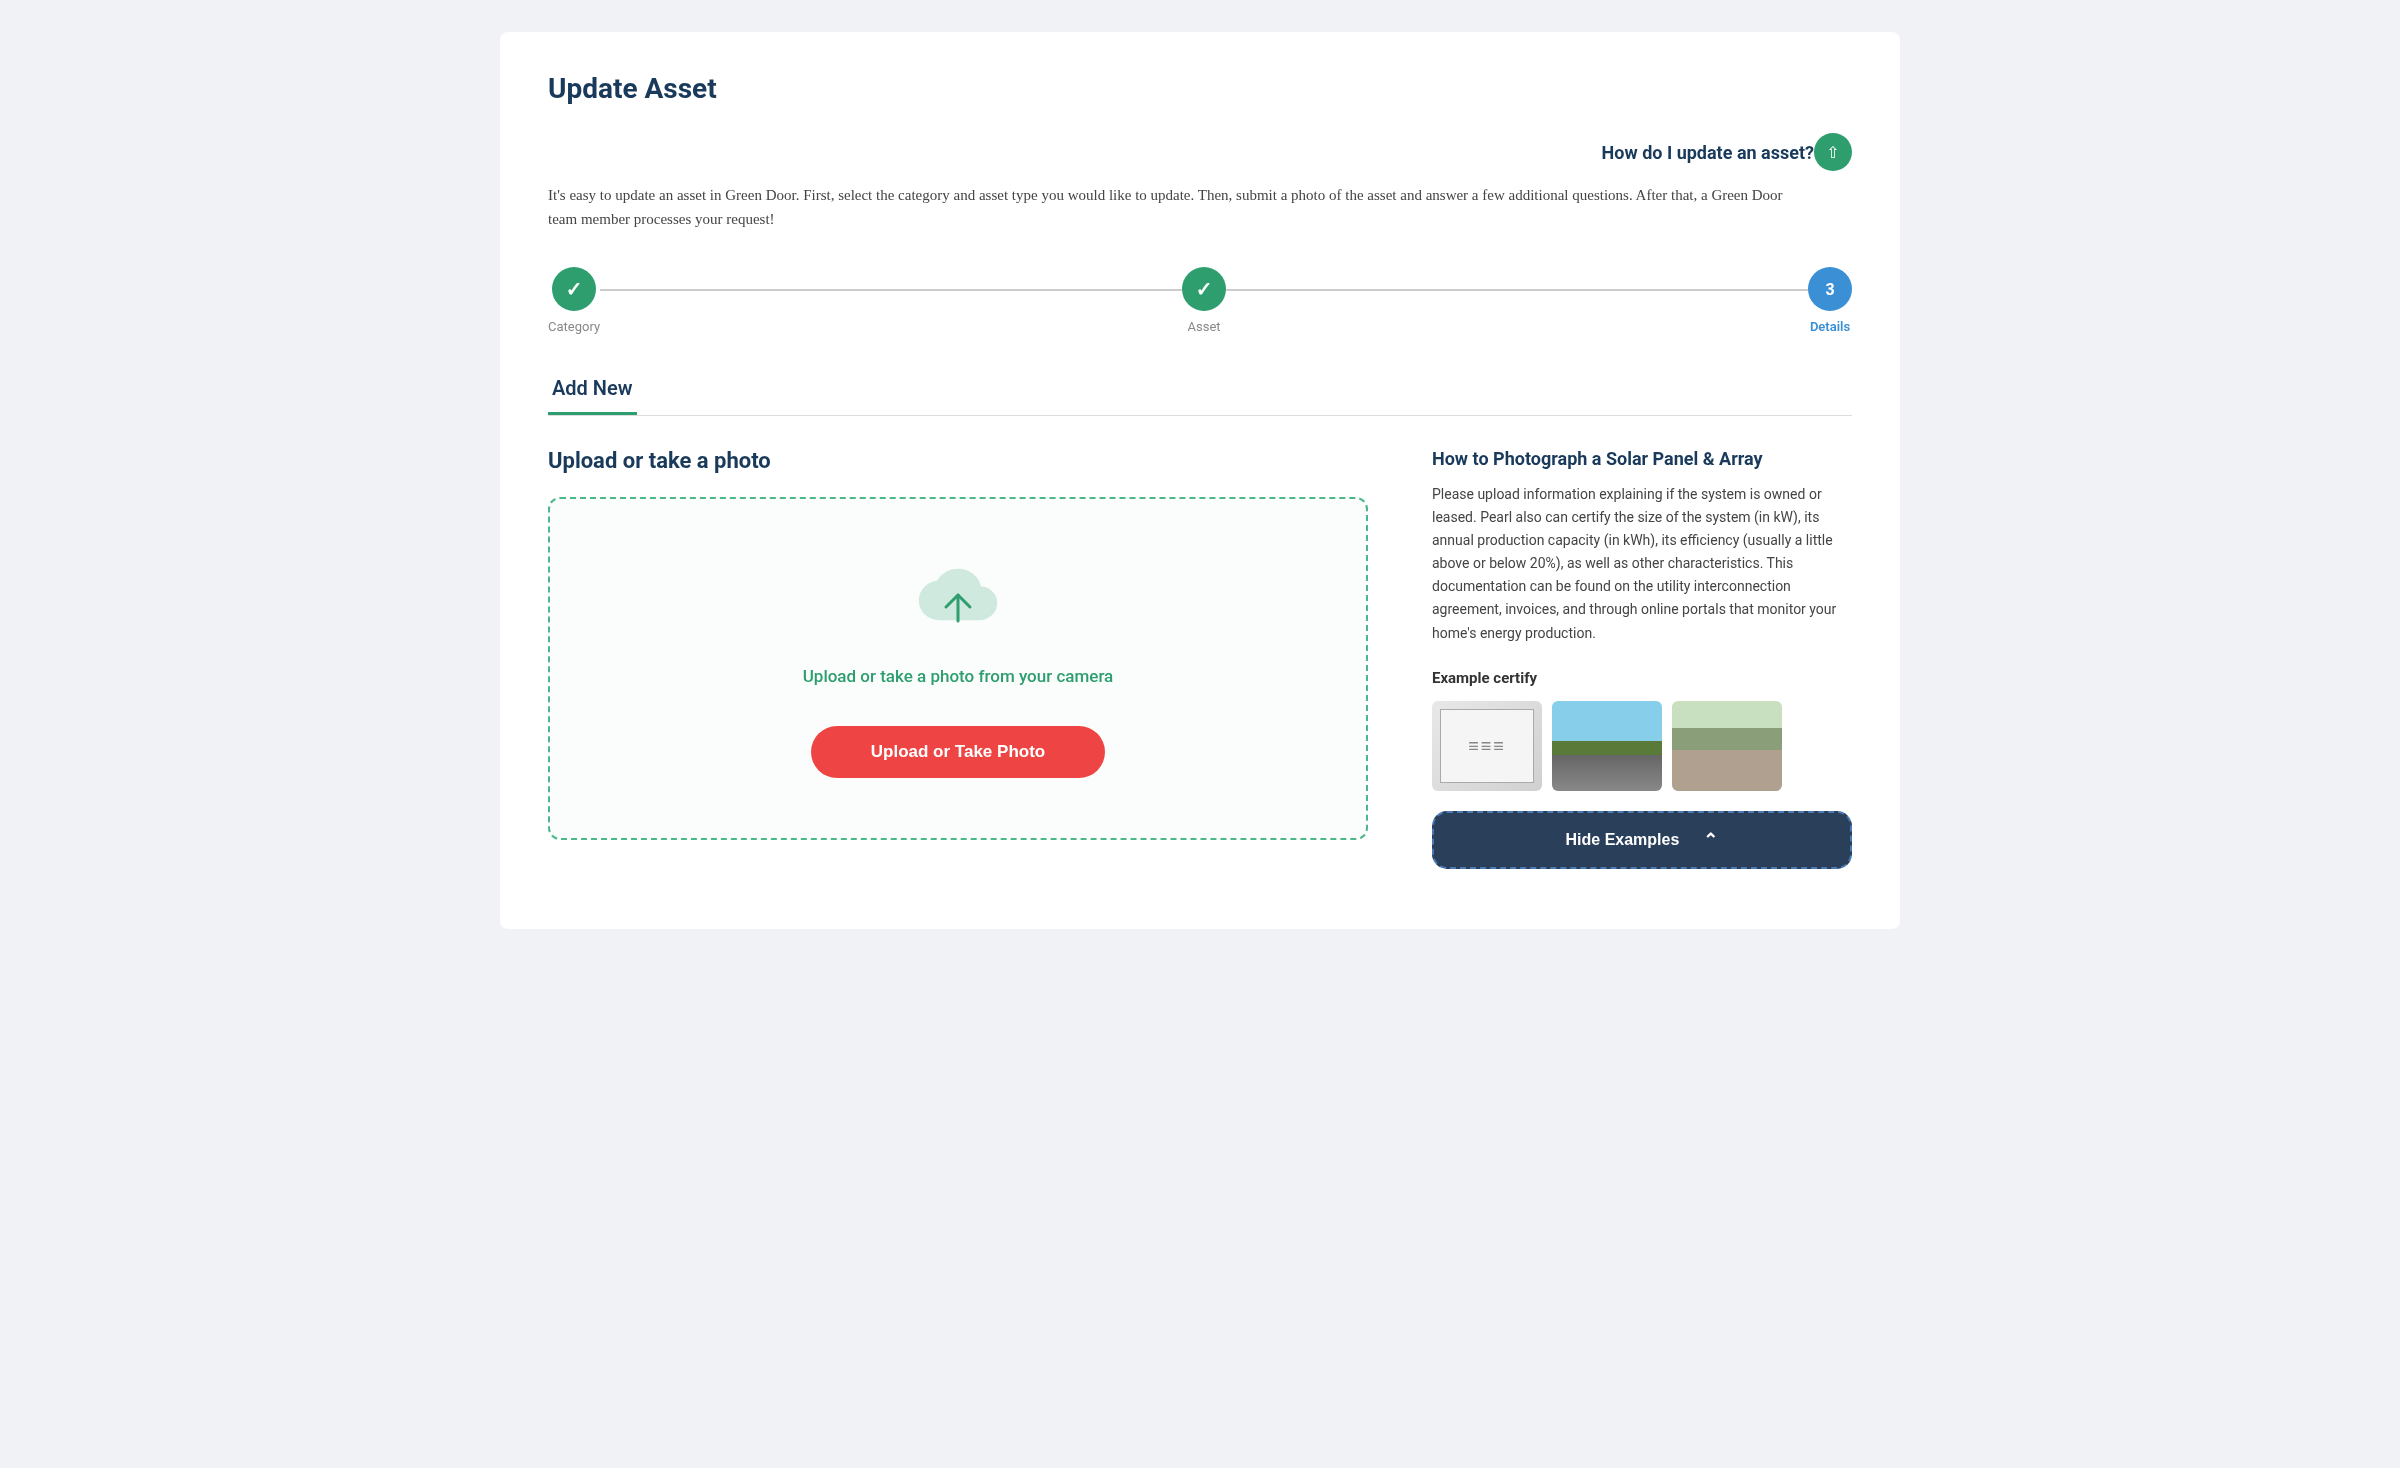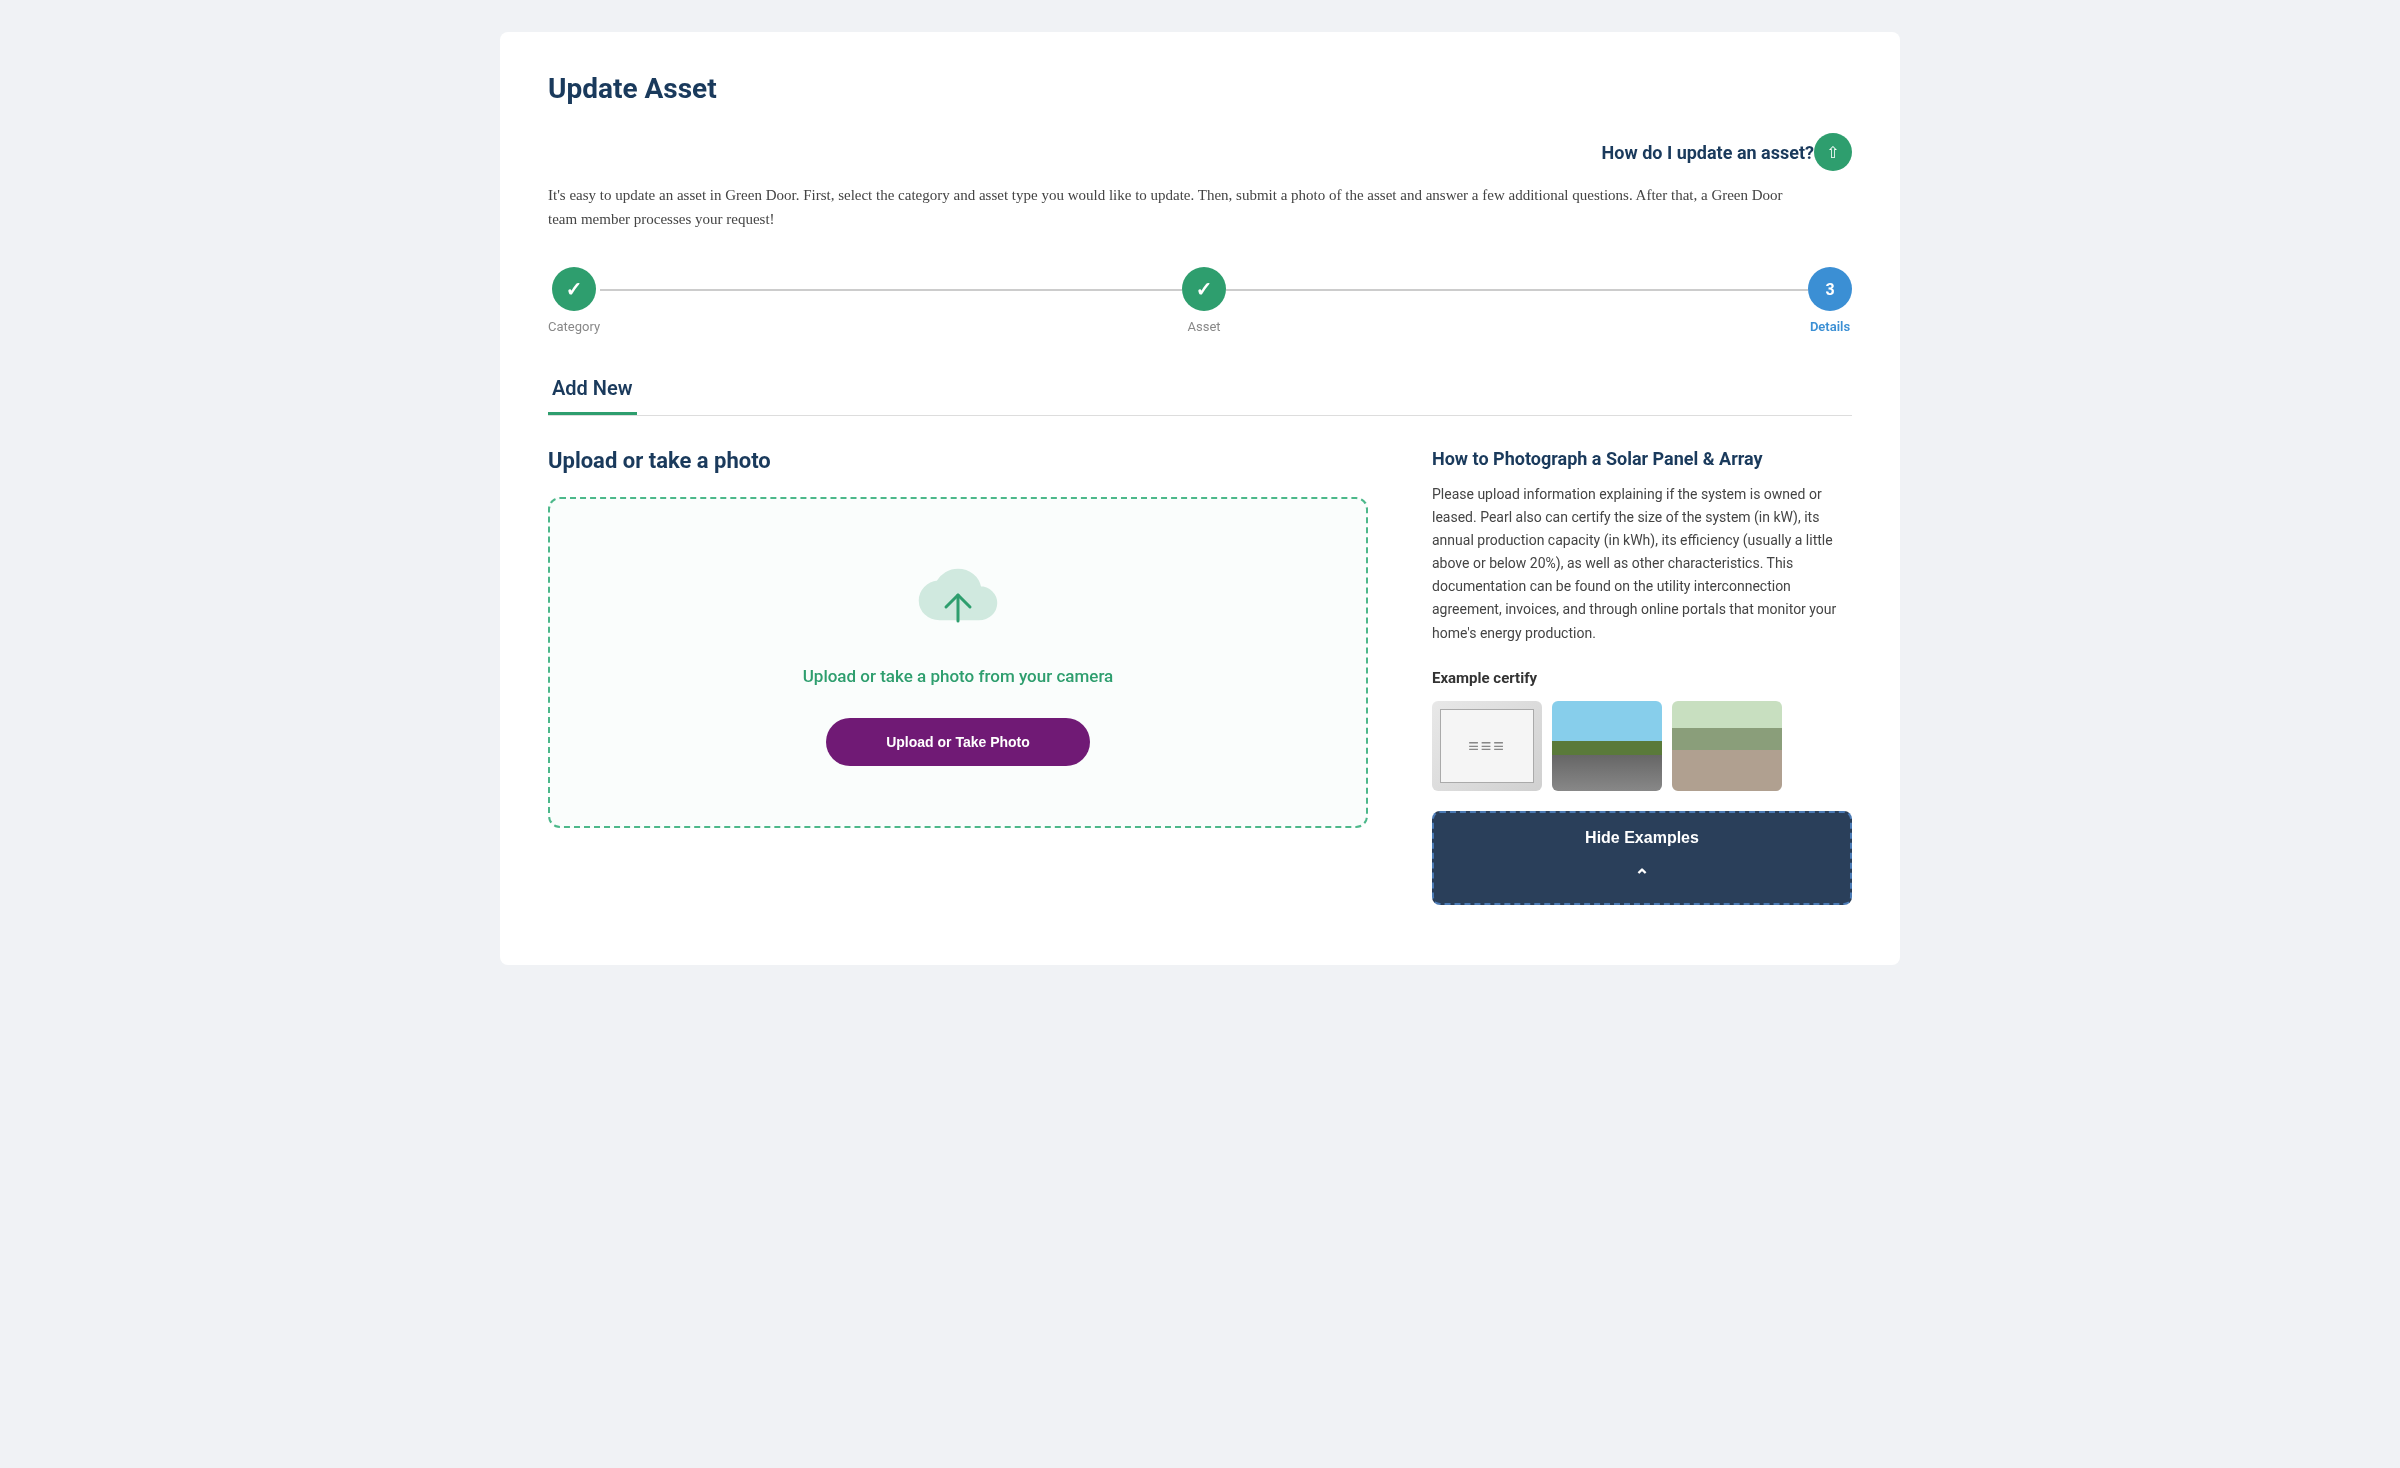--- a/index.html
+++ b/index.html
@@ -186,29 +186,29 @@
     }
 
     .upload-prompt {
       color: #2e9e6e;
       font-size: 17px;
       font-weight: 500;
       text-align: center;
     }
 
     .upload-btn {
-      background: #701a75;
+      background: #ef4444;
       color: #fff;
       border: none;
       border-radius: 30px;
       padding: 16px 60px;
-      font-size: 14px;
+      font-size: 17px;
       font-weight: 600;
       cursor: pointer;
-      margin-top: 4px;
+      margin-top: 12px;
     }
 
     
     .right-col {
       width: 420px;
       flex-shrink: 0;
     }
 
     .guide-title {
       font-size: 18px;
@@ -282,31 +282,30 @@
       background: linear-gradient(180deg, #c8dfc0 0%, #c8dfc0 30%, #8a9e7a 30%, #8a9e7a 55%, #b0a090 55%, #b0a090 100%);
       width: 100%;
       height: 100%;
     }
 
     
     .hide-examples-btn {
       background: #2a3f5a;
       color: #fff;
       border: 2px dashed #4a7ab5;
-      border-radius: 8px;
+      border-radius: 15px;
       padding: 16px 32px;
       font-size: 16px;
       font-weight: 600;
       cursor: pointer;
       display: flex;
       align-items: center;
       justify-content: center;
-      gap: 18px;
+      gap: 24px;
       width: 100%;
-      flex-direction: column;
     }
 
     .chevron-up {
       font-size: 18px;
     }
 
     
     .checkmark {
       font-size: 20px;
     }

